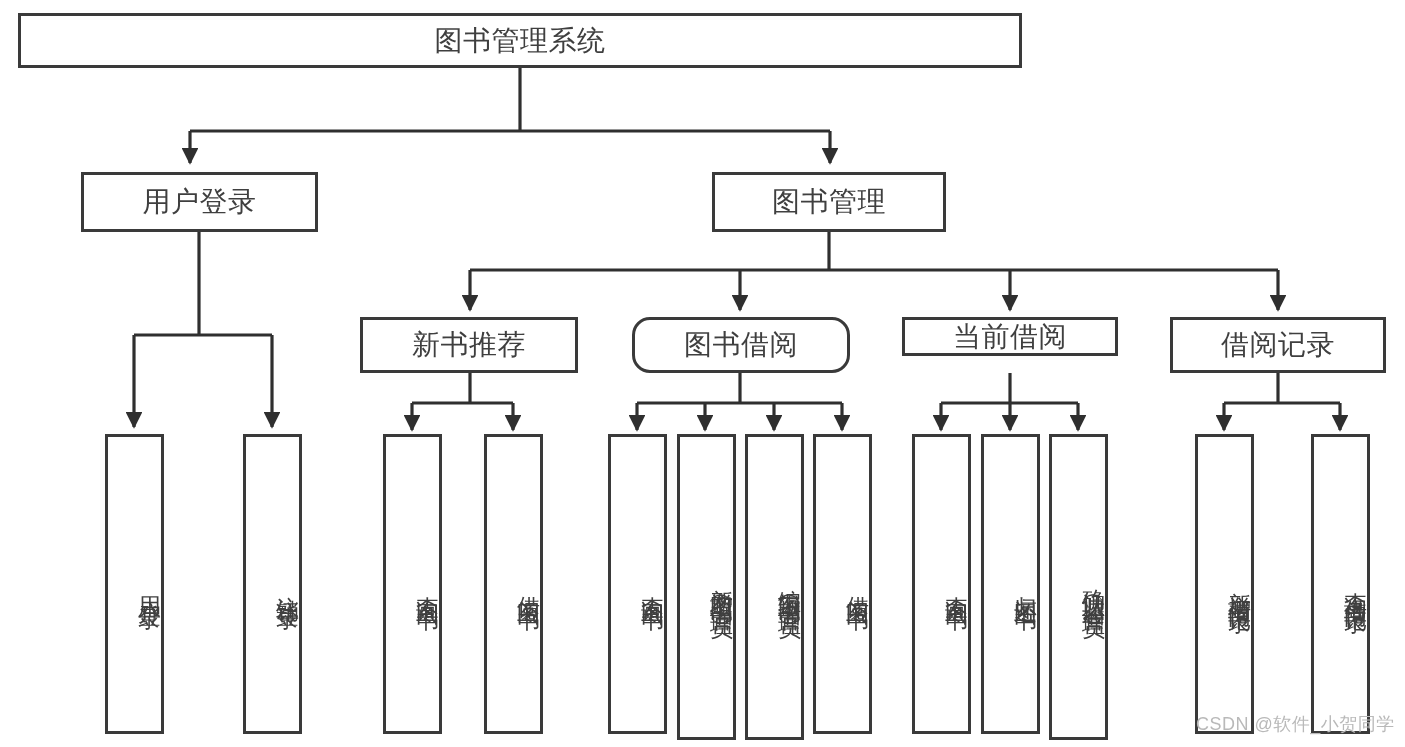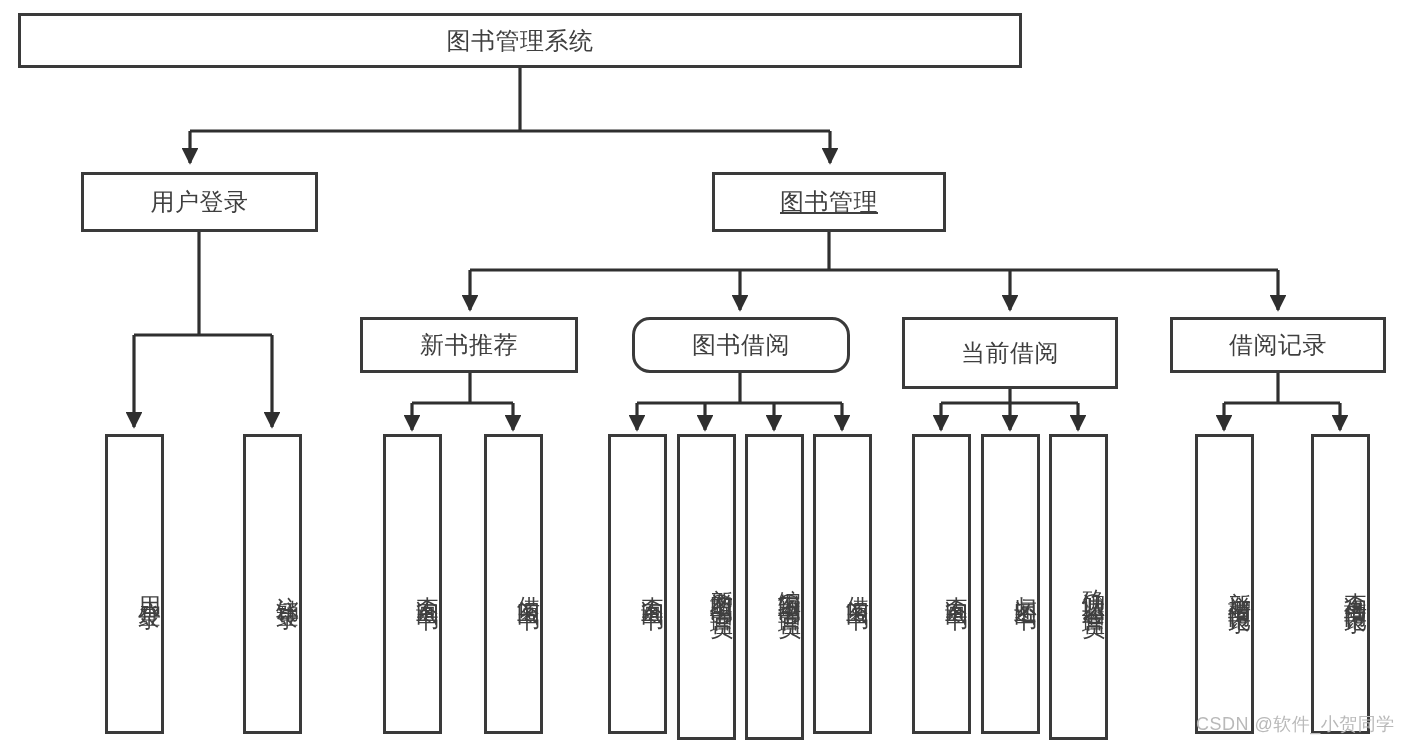--- a/index.html
+++ b/index.html
@@ -13,21 +13,21 @@
   #diagram{position:absolute;left:0;top:0;width:1405px;height:747px;}
   .node{
     position:absolute;
     box-sizing:border-box;
     background:#ffffff;
     border:3px solid #3a3a3a;
     display:flex;
     align-items:center;
     justify-content:center;
     color:#3f3f3f;
-    font-size:24px;
+    font-size:28px;
     line-height:1.05;
     letter-spacing:0.5px;
     white-space:nowrap;
   }
   .node.leaf{
     font-size:23px;
     writing-mode:vertical-rl;
     text-orientation:upright;
     align-items:flex-start;
     justify-content:center;
@@ -106,31 +106,31 @@
     </g>
   </svg>
 
   <div class="node" style="left:18px;top:13px;width:1004px;height:55px;">
     <span>图书管理系统</span>
   </div>
 
   <div class="node" style="left:81px;top:172px;width:237px;height:60px;">
     <span>用户登录</span>
   </div>
-  <div class="node" style="left:712px;top:172px;width:234px;height:60px;text-decoration:underline;">
+  <div class="node" style="left:712px;top:172px;width:234px;height:60px;">
     <span>图书管理</span>
   </div>
 
   <div class="node" style="left:360px;top:317px;width:218px;height:56px;justify-content:center;">
     <span>新书推荐</span>
   </div>
   <div class="node" style="left:632px;top:317px;width:218px;height:56px;border-radius:18px;">
     <span>图书借阅</span>
   </div>
-  <div class="node" style="left:902px;top:317px;width:216px;height:72px;">
+  <div class="node" style="left:902px;top:317px;width:216px;height:39px;">
     <span>当前借阅</span>
   </div>
   <div class="node" style="left:1170px;top:317px;width:216px;height:56px;">
     <span>借阅记录</span>
   </div>
 
   <div class="node leaf" style="left:105px;top:434px;width:59px;height:300px;">
     <span class="vtext">用户登录</span>
   </div>
   <div class="node leaf" style="left:243px;top:434px;width:59px;height:300px;">

